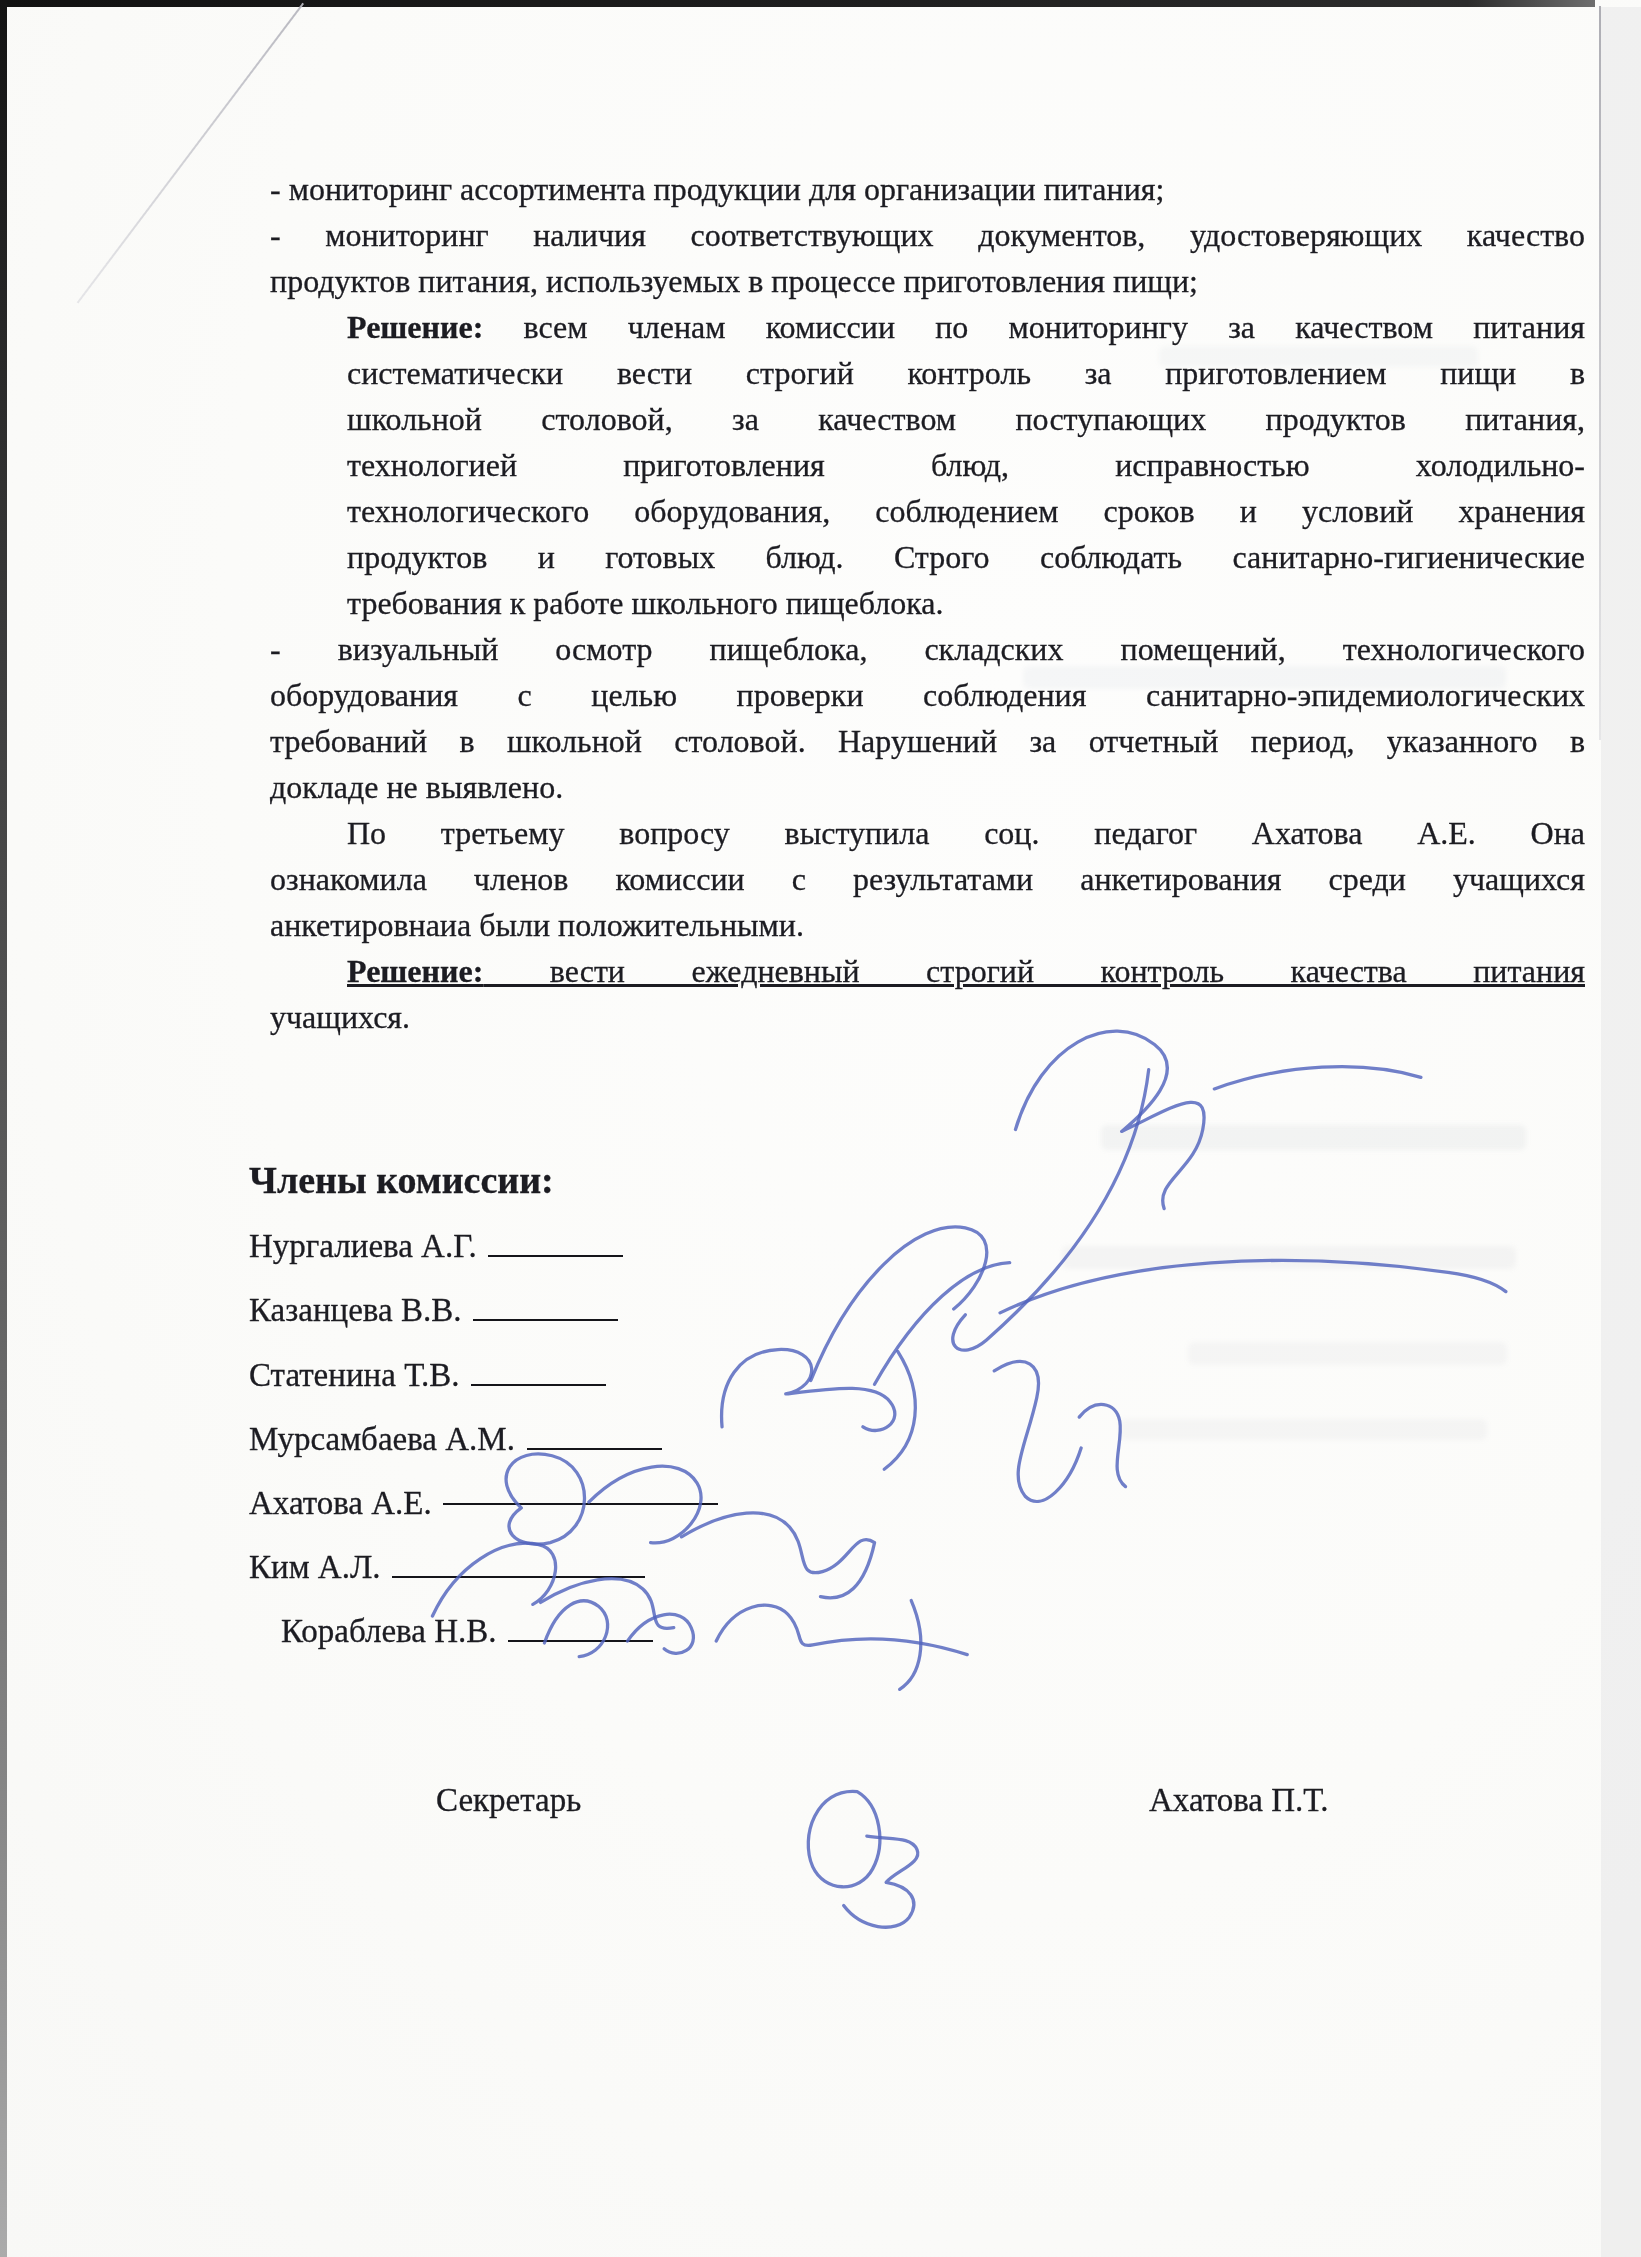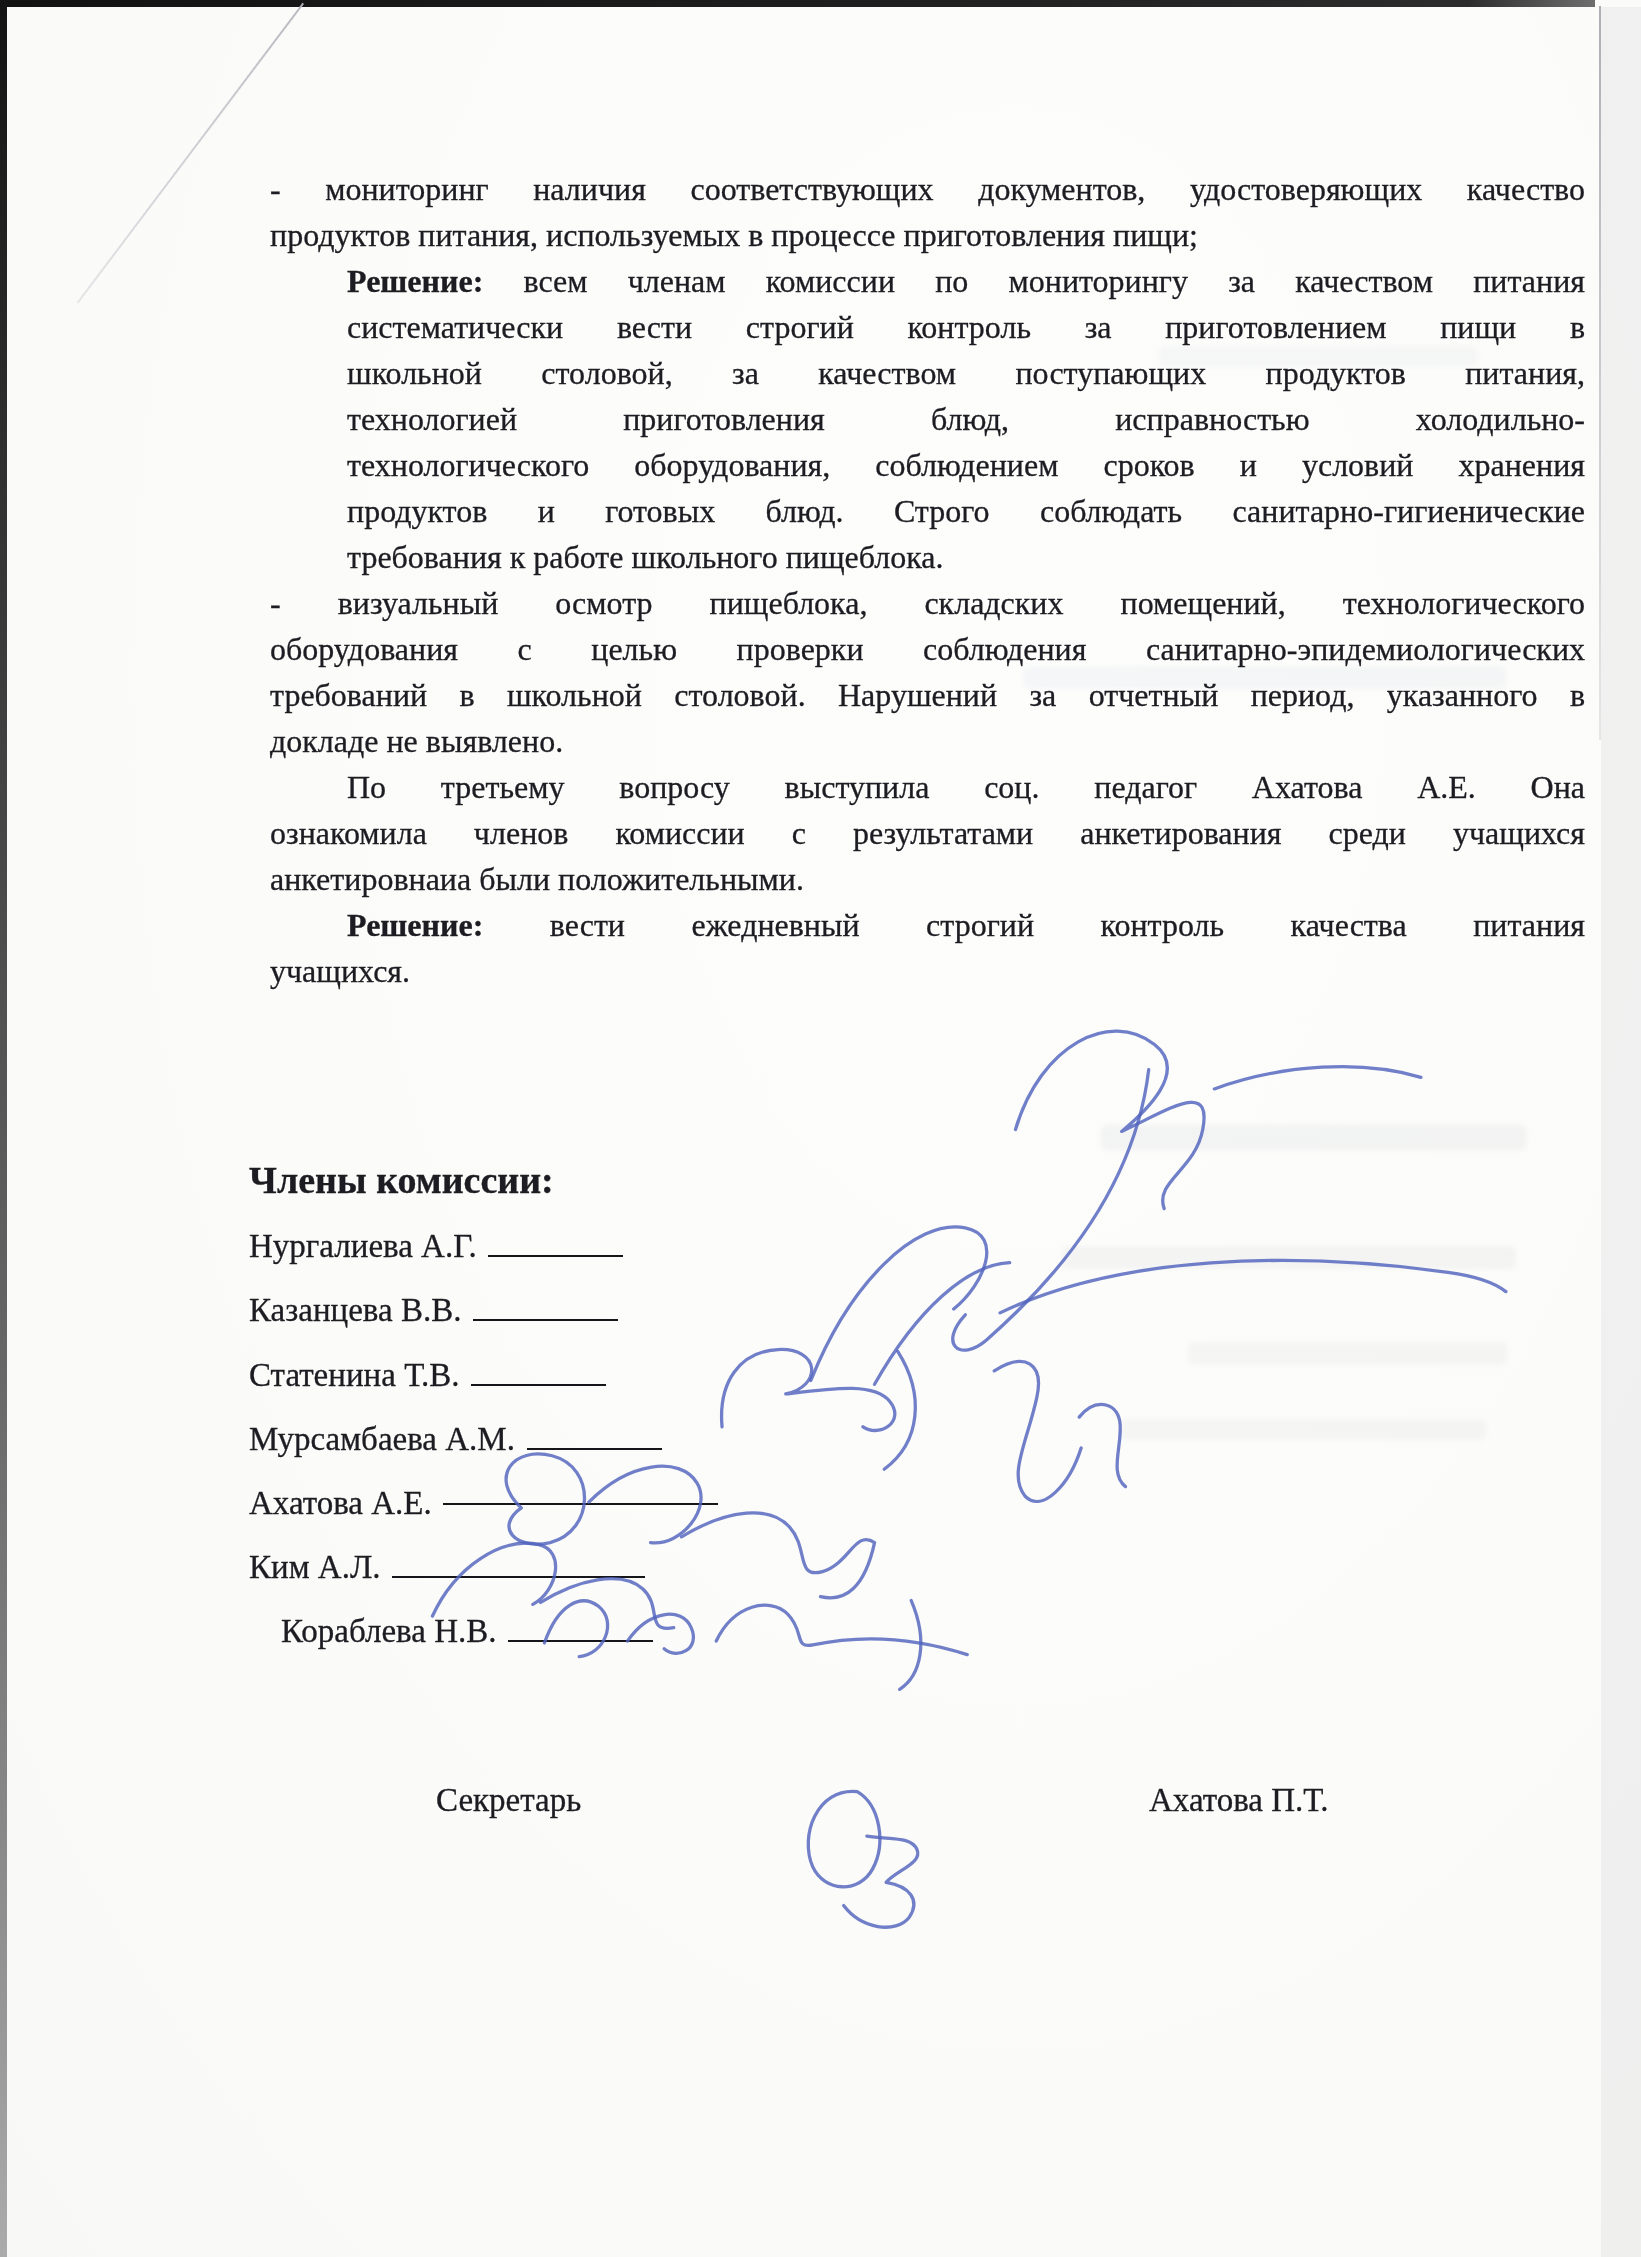--- a/index.html
+++ b/index.html
@@ -63,20 +63,23 @@
 
   <div class="ghost" style="left:1159px;top:346px;width:319px;height:21px;background:rgba(120,130,165,.05);"></div>
   <div class="ghost" style="left:1023px;top:666px;width:483px;height:23px;background:rgba(120,130,165,.06);"></div>
   <div class="ghost" style="left:1101px;top:1125px;width:425px;height:25px;background:rgba(118,122,140,.07);"></div>
   <div class="ghost" style="left:1062px;top:1246px;width:454px;height:23px;background:rgba(118,122,140,.06);"></div>
   <div class="ghost" style="left:1188px;top:1342px;width:319px;height:23px;background:rgba(118,122,140,.05);"></div>
   <div class="ghost" style="left:1120px;top:1419px;width:367px;height:21px;background:rgba(118,122,140,.05);"></div>
 
   <div class="doc-body">
       <div class="para">
+        <div class="tline last">- мониторинг ассортимента продукции для организации питания;</div>
+      </div>
+      <div class="para">
         <div class="tline">- мониторинг наличия соответствующих документов, удостоверяющих качество</div>
         <div class="tline last">продуктов питания, используемых в процессе приготовления пищи;</div>
       </div>
       <div class="para" style="padding-left: 77px;">
         <div class="tline"><b>Решение:</b> всем членам комиссии по мониторингу за качеством питания</div>
         <div class="tline">систематически вести строгий контроль за приготовлением пищи в</div>
         <div class="tline">школьной столовой, за качеством поступающих продуктов питания,</div>
         <div class="tline">технологией приготовления блюд, исправностью холодильно-</div>
         <div class="tline">технологического оборудования, соблюдением сроков и условий хранения</div>
         <div class="tline">продуктов и готовых блюд. Строго соблюдать санитарно-гигиенические</div>
@@ -87,21 +90,21 @@
         <div class="tline">оборудования с целью проверки соблюдения санитарно-эпидемиологических</div>
         <div class="tline">требований в школьной столовой. Нарушений за отчетный период, указанного в</div>
         <div class="tline last">докладе не выявлено.</div>
       </div>
       <div class="para">
         <div class="tline" style="padding-left: 77px;">По третьему вопросу выступила соц. педагог Ахатова А.Е. Она</div>
         <div class="tline">ознакомила членов комиссии с результатами анкетирования среди учащихся</div>
         <div class="tline last">анкетировнаиа были положительными.</div>
       </div>
       <div class="para">
-        <div class="tline" style="padding-left: 77px;"><b>Решение:</b> вести ежедневный строгий контроль качества питания</div>
+        <div class="tline" style="padding-left: 77px; text-decoration: underline;"><b>Решение:</b> вести ежедневный строгий контроль качества питания</div>
         <div class="tline last">учащихся.</div>
       </div>
     </div>
 
   <div class="members-heading">Члены комиссии:</div>
 
   <div class="members">
       <div class="member-row" style="top: 1222px;">
         <span>Нургалиева А.Г.</span>
         <span class="m-line" style="width: 135px;"></span>

